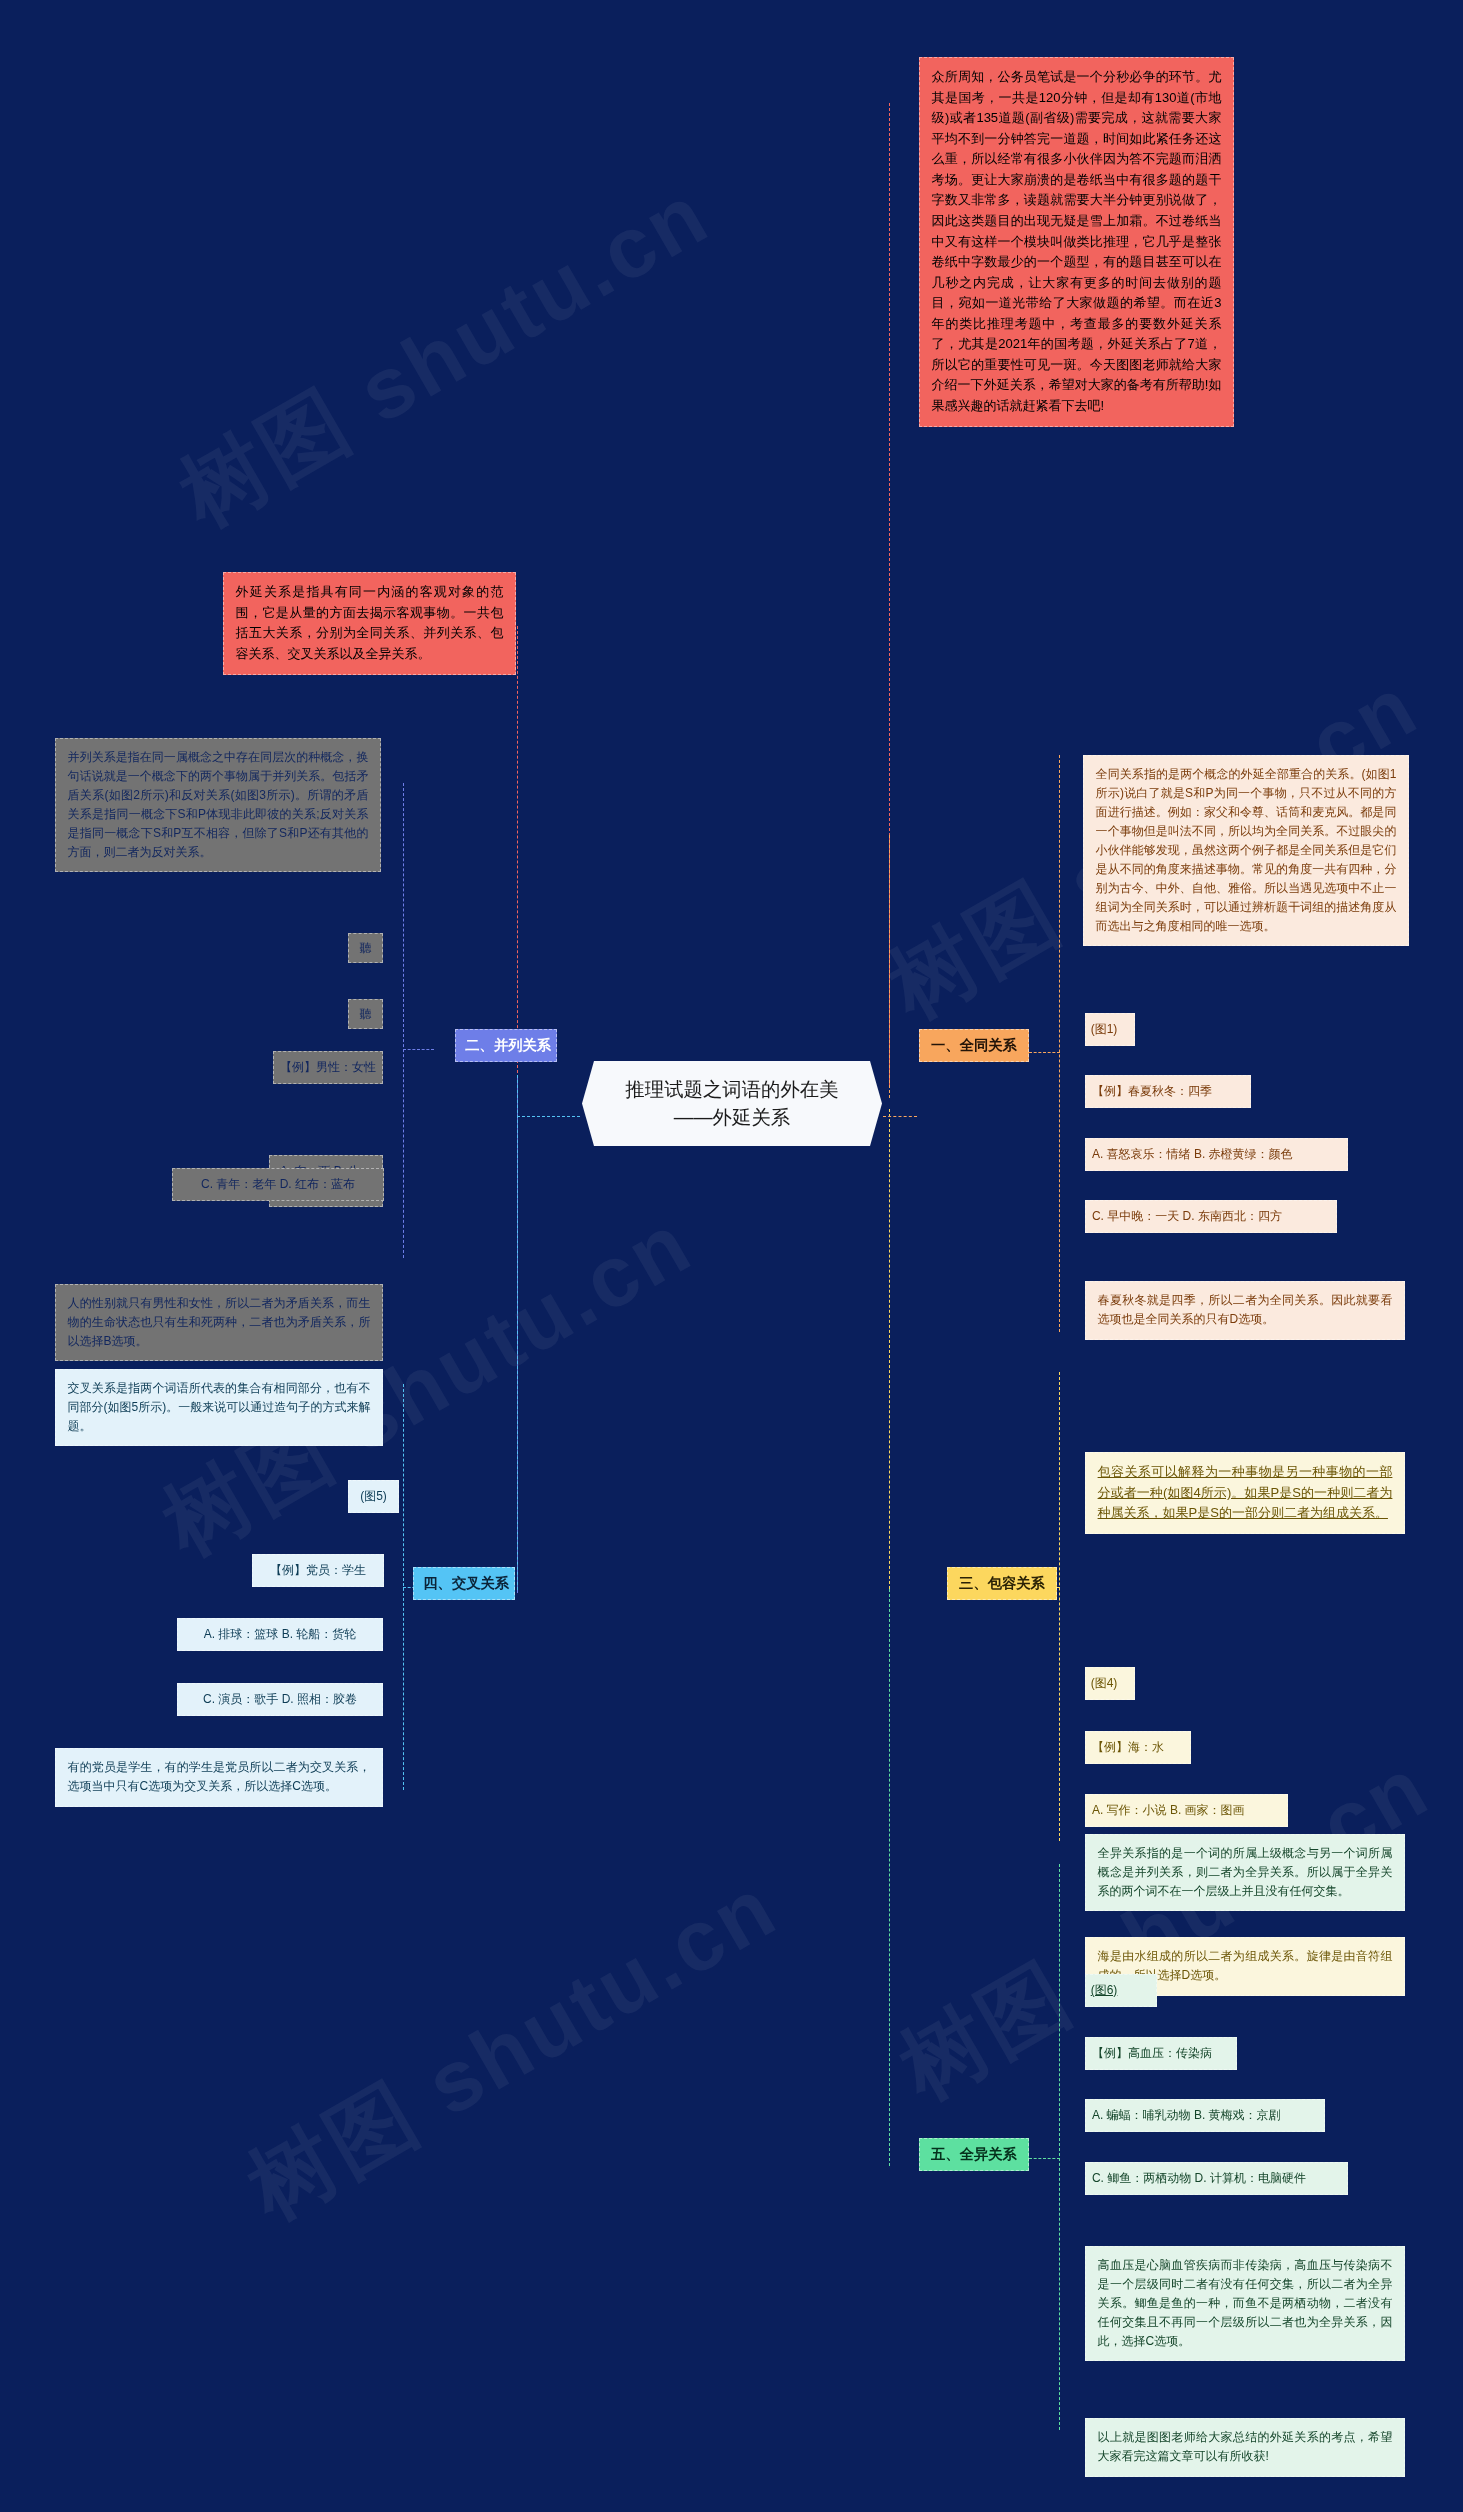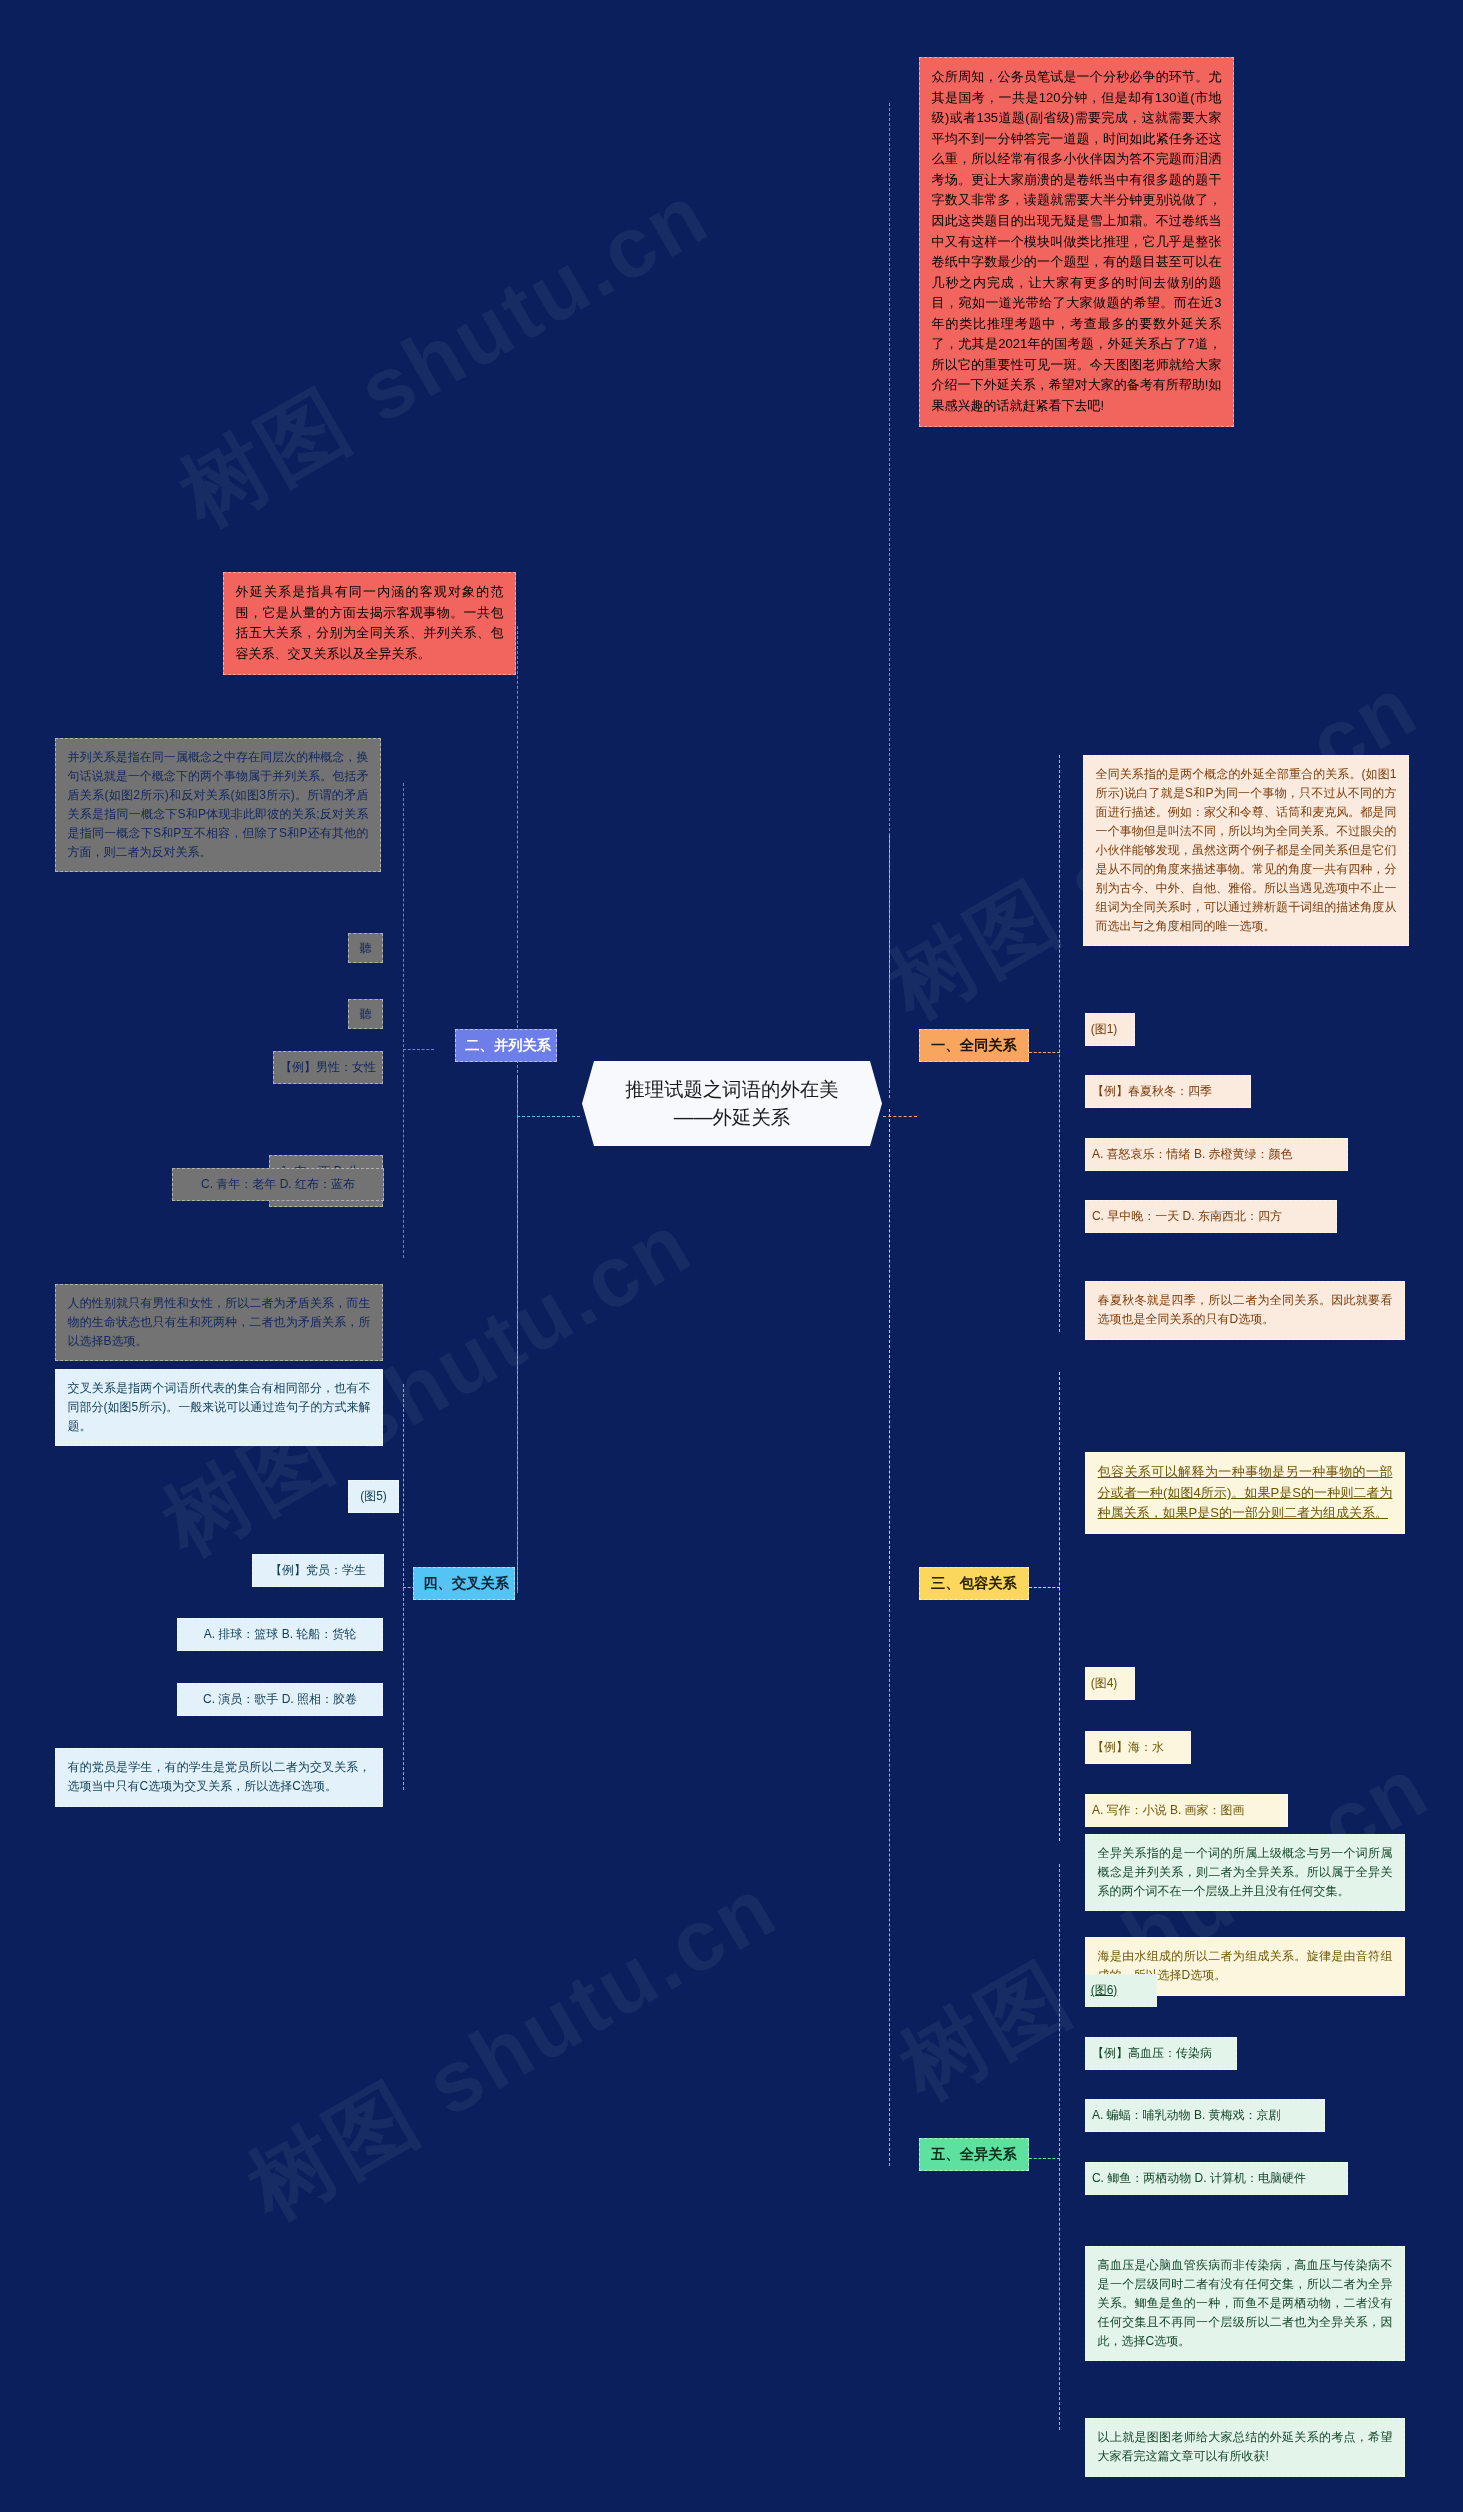--- a/index.html
+++ b/index.html
@@ -49,21 +49,21 @@
     padding:6.9px 10.3px;
     text-align:center;
     font-weight:bold;
     outline:1.7px dashed rgba(255,255,255,.5);
     outline-offset:-1.1px;
     white-space:nowrap;
   }
   .b-orange{background:#f7a köz;}
   .b-orange{background:#f8a65d;color:#231408;}
   .b-blue  {background:#6e7ee8;color:#ffffff;}
-  .b-yellow{background:#fcd75e;color:#2a2205;}
+  .b-yellow{background:#fcd75e;color:#2a2205;margin-left:28px;}
   .b-cyan  {background:#54c4f5;color:#0b2338;}
   .b-green {background:#5de0a0;color:#05301c;}
 
   
   #title{
     position:absolute;
     background:#f7f9fc;
     color:#1b1b1b;
     text-align:center;
     font-size:19.4px;

